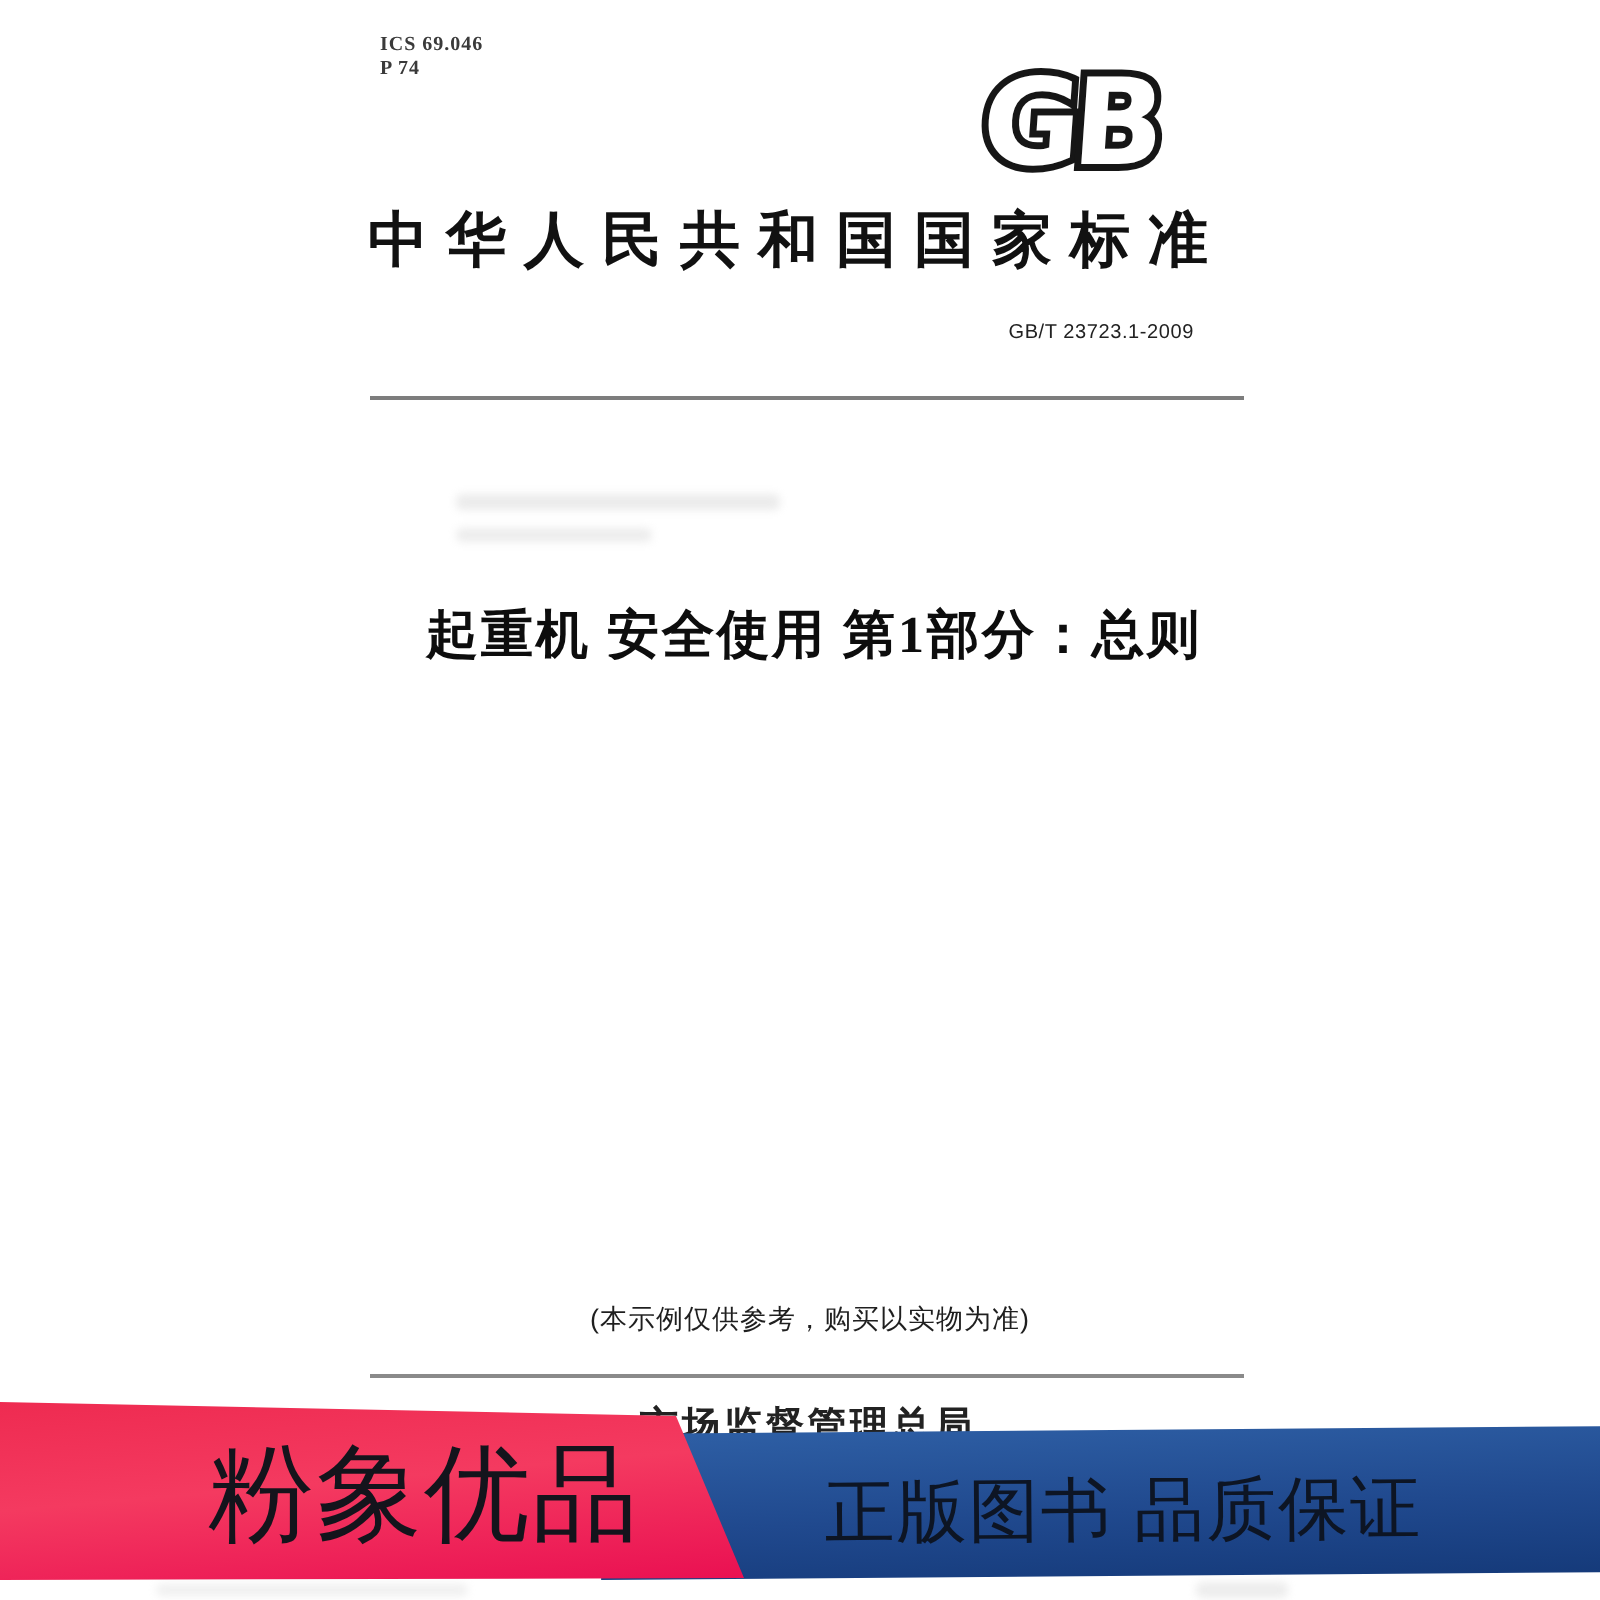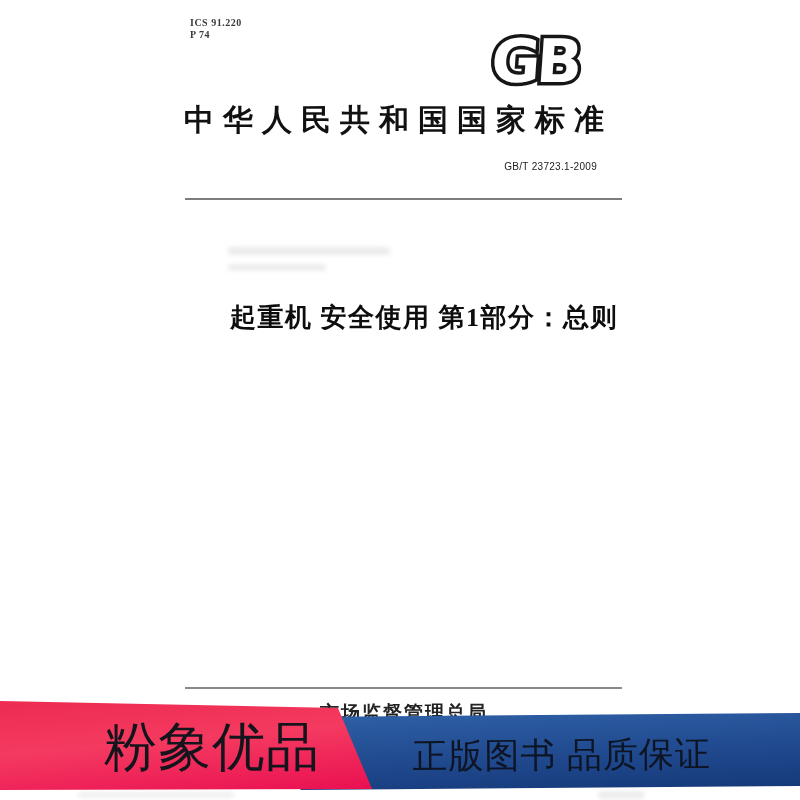--- a/index.html
+++ b/index.html
@@ -25,21 +25,21 @@
   }
   .rule{position:absolute;left:185px;width:437px;height:2px;background:#7d7d7d;}
   .rule.top{top:198px;}
   .rule.bottom{top:687px;background:#8a8a8a;}
   .smudge{position:absolute;background:#b9b9b9;border-radius:3px;filter:blur(2px);}
   .smudge.a{left:228px;top:247px;width:162px;height:8px;opacity:.28;}
   .smudge.b{left:228px;top:264px;width:98px;height:7px;opacity:.26;}
   .smudge.c{left:78px;top:792px;width:156px;height:6px;opacity:.22;}
   .smudge.d{left:598px;top:791px;width:46px;height:8px;opacity:.26;}
   .doc-title{
-    position:absolute;left:194px;top:300px;width:460px;text-align:center;
+    position:absolute;left:177px;top:300px;width:460px;text-align:center;
     font-weight:bold;font-size:26px;letter-spacing:1.5px;color:#0d0d0d;
     font-family:"Liberation Serif",serif;white-space:nowrap;
   }
   .note{
     position:absolute;left:185px;top:651px;width:440px;text-align:center;
     font-size:13.5px;color:#1f1f1f;letter-spacing:.5px;
   }
   .issuer{
     position:absolute;left:320px;top:700px;z-index:1;
     font-family:"Liberation Serif",serif;font-weight:bold;
@@ -66,21 +66,21 @@
     font-size:53px;font-weight:500;letter-spacing:1px;color:#14141c;
     white-space:nowrap;
   }
 </style>
 </head>
 <body>
 
 <div id="canvas">
 
   <div class="ics-block">
-    <div>ICS 91.220</div>
+    <div>ICS 69.046</div>
     <div>P 74</div>
   </div>
 
   <div class="gb-logo">
     <svg width="120" height="70" viewBox="0 0 120 70" aria-hidden="true">
       <g transform="skewX(-4)">
         <text x="10" y="58" font-family="'DejaVu Sans',sans-serif" font-size="60" font-weight="bold" letter-spacing="-4" fill="#ffffff" stroke="#161616" stroke-width="7" paint-order="stroke" style="paint-order:stroke">GB</text>
       </g>
     </svg>
   </div>
@@ -90,20 +90,21 @@
   <div class="std-number">GB/T 23723.1-2009</div>
 
   <div class="rule top"></div>
   <div class="rule bottom"></div>
 
   <div class="smudge a"></div>
   <div class="smudge b"></div>
 
   <div class="doc-title">起重机 安全使用 第1部分：总则</div>
 
+  <div class="note">(本示例仅供参考，购买以实物为准)</div>
 
   <div class="issuer">市场监督管理总局</div>
 
   <div class="banner-blue">
     <div class="slogan">正版图书 品质保证</div>
   </div>
 
   <div class="banner-pink">
     <div class="brand">粉象优品</div>
   </div>

